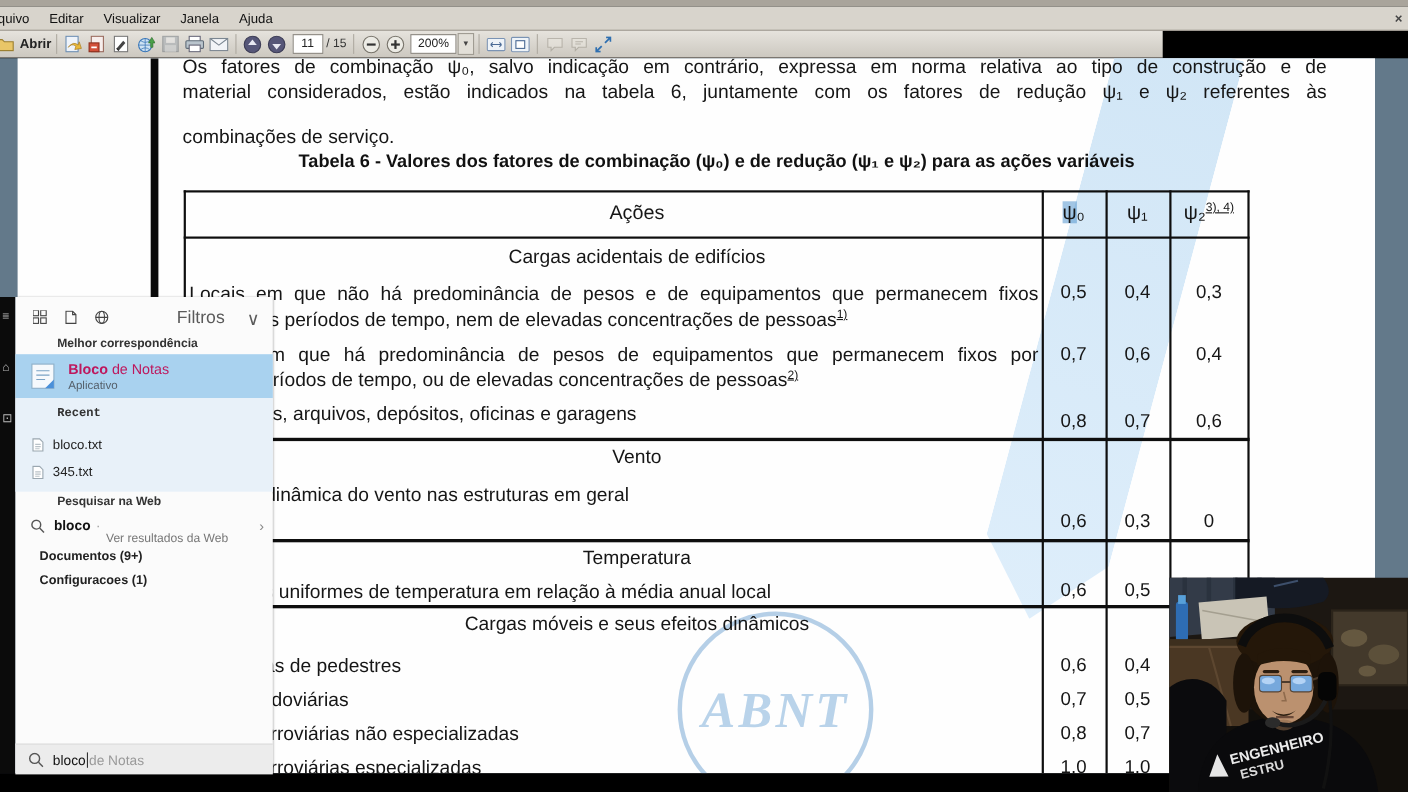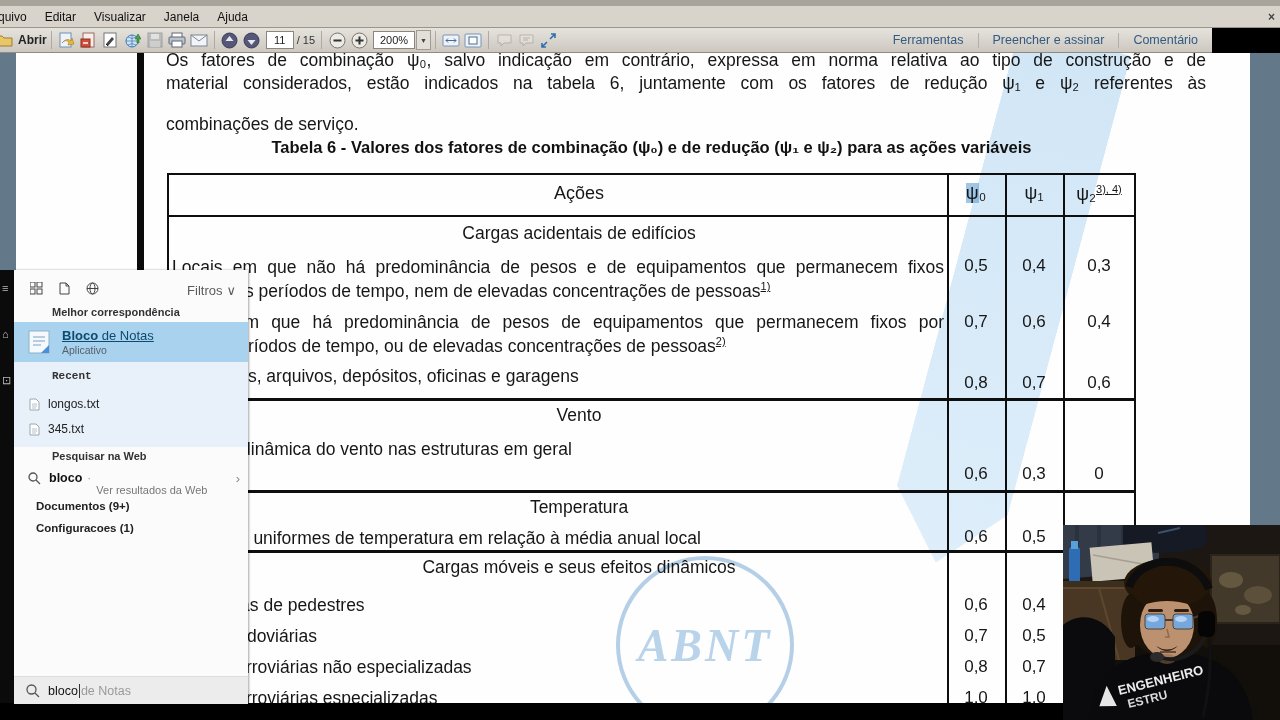--- a/index.html
+++ b/index.html
@@ -8,21 +8,21 @@
 
   
   .titlebar-edge{position:absolute;left:0;top:0;width:1280px;height:6px;background:#a9a49b;}
   .menubar{position:absolute;left:0;top:6px;width:1280px;height:21px;background:#d8d4cc;
            display:flex;align-items:center;font-size:12px;color:#111;border-bottom:1px solid #9a958c;}
   .menu-item{padding:0 9px;white-space:nowrap;}
   .menu-item.first{margin-left:-23px;}
   .menu-close{margin-left:auto;margin-right:5px;color:#444;font-size:12px;font-weight:bold;}
 
   
-  .toolbar{position:absolute;left:0;top:28px;width:1212px;height:24px;
+  .toolbar{position:absolute;left:0;top:28px;width:1057px;height:24px;
            background:linear-gradient(#e6e3dd,#ccc8c0);display:flex;align-items:center;
            border-bottom:1px solid #8f8b83;font-size:12px;}
   .tb-sep{width:1px;height:18px;background:#aeaaa1;margin:0 4px;flex:0 0 auto;}
   .tbi{width:20px;height:20px;display:flex;align-items:center;justify-content:center;flex:0 0 auto;margin:0 1px;}
   .tb-open{display:flex;align-items:center;gap:3px;margin-left:-7px;color:#222;font-weight:bold;}
   .pagebox,.zoombox{background:#fff;border:1px solid #8a867e;height:16px;display:flex;
            align-items:center;justify-content:center;font-size:11px;color:#222;}
   .pagebox{width:26px;margin:0 3px;}
   .zoombox{width:40px;margin-left:3px;}
   .dd-btn{width:13px;height:18px;border:1px solid #a09c93;background:#e2dfd8;display:flex;
@@ -65,24 +65,24 @@
   .bottomband{position:absolute;left:0;top:703px;width:1280px;height:17px;background:#000;z-index:5;}
 
   
   .srail{position:absolute;left:0;top:270px;width:14px;height:433px;background:#0b0b0b;z-index:6;
          color:#b9b9b9;}
   .srail .rg{position:absolute;left:2px;font-size:11px;}
   .spanel{position:absolute;left:14px;top:270px;width:234px;height:433px;background:#fbfbfb;z-index:6;
           box-shadow:1px 0 2px rgba(0,0,0,.35);font-size:12px;color:#222;}
   .sp-iconrow{position:absolute;left:0;top:6px;width:234px;height:28px;display:flex;align-items:center;}
   .sp-ic{margin-left:16px;}
-  .sp-filtros{margin-left:auto;margin-right:12px;color:#5a5a5a;font-size:13px;display:flex;gap:4px;align-items:center;}
+  .sp-filtros{margin-left:auto;margin-right:12px;color:#5a5a5a;font-size:16px;display:flex;gap:20px;align-items:center;}
   .sp-hdr{position:absolute;left:10px;font-size:11px;font-weight:bold;color:#333;padding-left:28px;}
   .sp-best{position:absolute;left:0;top:52px;width:234px;height:40px;background:#a9d2ef;display:flex;align-items:center;}
-  .sp-best-title{font-size:13px;color:#0c4a6e;text-decoration:underline;}
+  .sp-best-title{font-size:13px;color:#be185d;}
   .sp-best-sub{font-size:10.5px;color:#55606b;}
   .sp-recentbg{position:absolute;left:0;top:92px;width:234px;height:85px;background:#e8f1f9;}
   .sp-item{position:absolute;left:0;width:234px;height:24px;display:flex;align-items:center;font-size:12px;color:#222;}
   .sp-item .ic{margin:0 8px 0 15px;display:flex;}
   .sp-web{position:absolute;left:0;top:195px;width:234px;height:26px;display:flex;align-items:center;}
   .sp-web .q{font-weight:bold;font-size:12.5px;color:#111;}
   .sp-web .dot{color:#999;margin:0 5px;}
   .sp-web .hint{color:#777;font-size:11px;margin-top:24px;}
   .sp-web .chev{margin-left:auto;margin-right:8px;color:#888;font-size:13px;}
   .sp-cat{position:absolute;left:10px;font-size:11.5px;font-weight:bold;color:#222;padding-left:12px;}
@@ -228,27 +228,20 @@
           <path d="M5 5 h7 M5 7 h5" stroke="#8d887c"></path>
         </svg>
     </span>
     <span class="tbi">
       <svg width="15" height="15">
           <path d="M9 6 l5 -5 M14 5 v-4 h-4" stroke="#2f6fb0" stroke-width="1.6" fill="none"></path>
           <path d="M6 9 l-5 5 M1 10 v4 h4" stroke="#2f6fb0" stroke-width="1.6" fill="none"></path>
         </svg>
     </span>
 
-    <span class="tb-links">
-      <span class="tb-link">Ferramentas</span>
-      <span class="tb-link-sep"></span>
-      <span class="tb-link">Preencher e assinar</span>
-      <span class="tb-link-sep"></span>
-      <span class="tb-link">Comentário</span>
-    </span>
   </div>
 
   <div class="viewer">
     <div class="page">
       <div class="wm-stripe"></div>
       <div class="wm-circle">
         <span>ABNT</span>
       </div>
       <div class="scanline"></div>
 
@@ -378,21 +371,21 @@
 
     <div class="sp-recentbg"></div>
     <div class="sp-hdr" style="top:100px;font-family:Liberation Mono, monospace;">Recent</div>
     <div class="sp-item" style="top:122px;">
       <span class="ic">
           <svg width="11" height="13">
             <path d="M1 1 h6 l3 3 v8 h-9 z" fill="#fff" stroke="#9aa7b0"></path>
             <path d="M3 6 h5 M3 8 h5 M3 10 h4" stroke="#b9c2c8"></path>
           </svg>
         </span>
-      <span>longos.txt</span>
+      <span>bloco.txt</span>
     </div>
     <div class="sp-item" style="top:147px;">
       <span class="ic">
           <svg width="11" height="13">
             <path d="M1 1 h6 l3 3 v8 h-9 z" fill="#fff" stroke="#9aa7b0"></path>
             <path d="M3 6 h5 M3 8 h5 M3 10 h4" stroke="#b9c2c8"></path>
           </svg>
         </span>
       <span>345.txt</span>
     </div>

